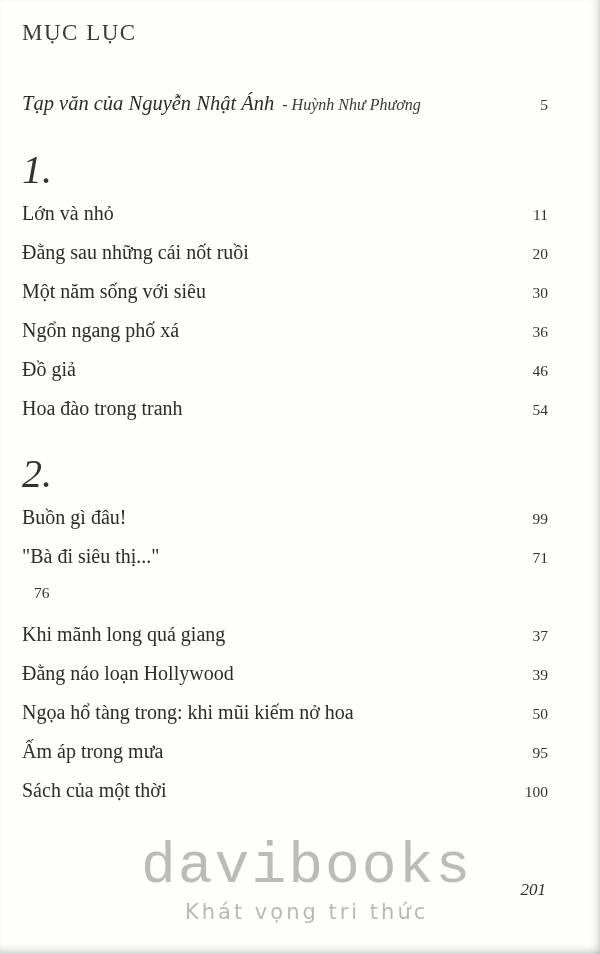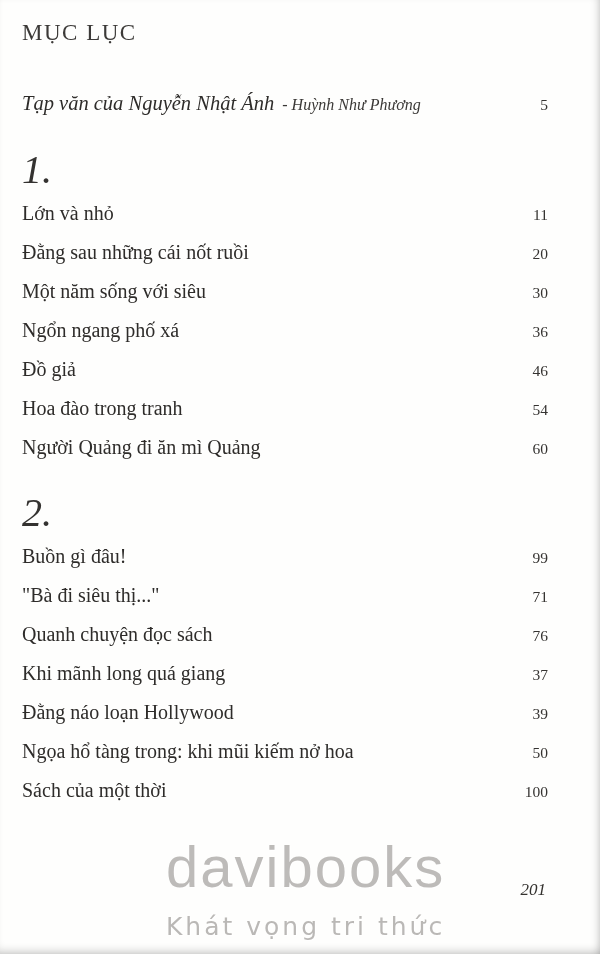--- a/index.html
+++ b/index.html
@@ -79,32 +79,32 @@
   .watermark {
     position: absolute;
     left: 50%;
     top: 838px;
     transform: translateX(-48%);
     text-align: center;
     pointer-events: none;
     z-index: 5;
   }
   .wm-main {
-    font-family: Liberation Sans, sans-serif;
+    font-family: Liberation Mono, monospace;
     font-size: 58px;
     line-height: 1.0;
     letter-spacing: 2px;
     color: rgba(135,132,128,0.55);
     text-shadow: 1px 1px 0 rgba(255,255,255,0.9);
   }
   .wm-sub {
     font-family: "DejaVu Sans", sans-serif;
-    font-size: 25px;
+    font-size: 21px;
     letter-spacing: 3px;
-    margin-top: 16px;
+    margin-top: 4px;
     color: rgba(140,137,133,0.6);
     text-shadow: 1px 1px 0 rgba(255,255,255,0.9);
   }
   .folio {
     position: absolute;
     right: 54px;
     top: 880px;
     font-style: italic;
     font-size: 17px;
     color: #34322f;
@@ -147,50 +147,49 @@
             <span class="toc-page">36</span>
           </div>
           <div class="toc-row">
             <span class="toc-label">Đồ giả</span>
             <span class="toc-page">46</span>
           </div>
           <div class="toc-row">
             <span class="toc-label">Hoa đào trong tranh</span>
             <span class="toc-page">54</span>
           </div>
-          <div class="toc-row">
-            <span class="toc-label">Người Quảng đi ăn mì Quảng</span>
-            <span class="toc-page">60</span>
-          </div>
         </div>
         <div class="section">
           <div class="section-number second">2.</div>
           <div class="toc-row">
             <span class="toc-label">Buồn gì đâu!</span>
             <span class="toc-page">99</span>
           </div>
           <div class="toc-row">
             <span class="toc-label">"Bà đi siêu thị..."</span>
             <span class="toc-page">71</span>
           </div>
           <div class="toc-row">
-            <span class="toc-label">Quanh chuyện đọc sách</span>
             <span class="toc-page">76</span>
           </div>
           <div class="toc-row">
             <span class="toc-label">Khi mãnh long quá giang</span>
             <span class="toc-page">37</span>
           </div>
           <div class="toc-row">
             <span class="toc-label">Đằng náo loạn Hollywood</span>
             <span class="toc-page">39</span>
           </div>
           <div class="toc-row">
             <span class="toc-label">Ngọa hổ tàng trong: khi mũi kiếm nở hoa</span>
             <span class="toc-page">50</span>
+          </div>
+          <div class="toc-row">
+            <span class="toc-label">Ấm áp trong mưa</span>
+            <span class="toc-page">95</span>
           </div>
           <div class="toc-row">
             <span class="toc-label">Sách của một thời</span>
             <span class="toc-page">100</span>
           </div>
         </div>
       </div>
 
   </div>
 

